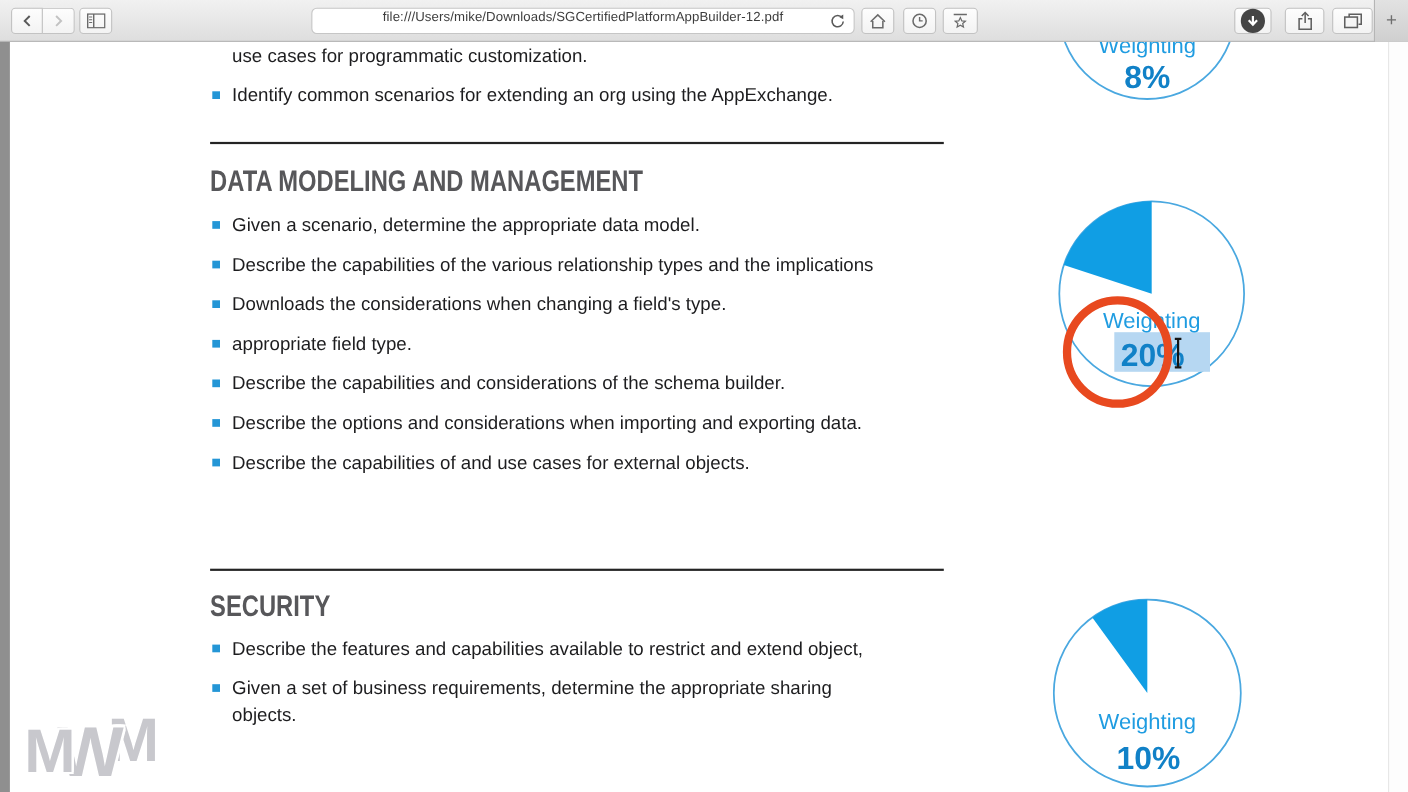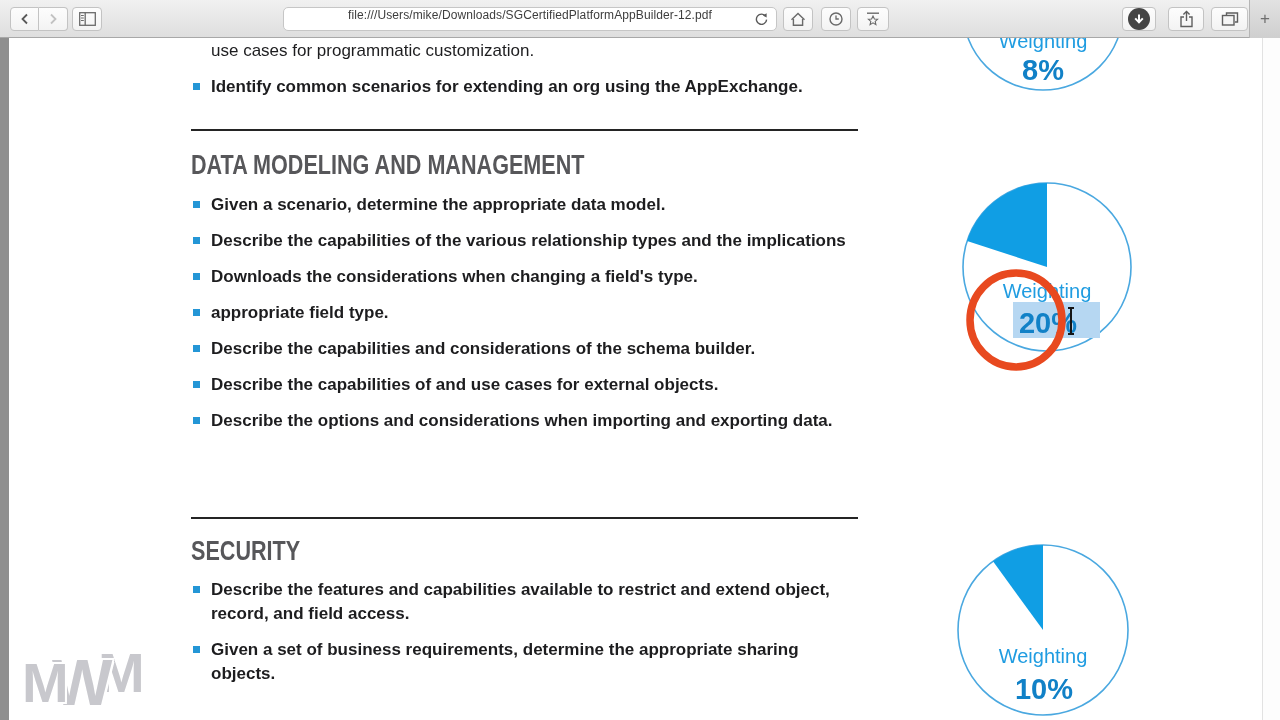--- a/index.html
+++ b/index.html
@@ -41,21 +41,21 @@
                  background:#8f8f8f; }
   .page-right-edge { position:absolute; left:1262px; top:38px; width:1px;
                      height:682px; background:#e2e2e2; }
   .scroll-track { position:absolute; left:1263px; top:38px; width:17px;
                   height:682px; background:#fdfdfd; }
 
   
   .doc-text { color:#1d1d1f; font-size:17px; line-height:24px; }
   .cont-line { position:absolute; left:211px; top:39px; width:690px; }
   .bullets { position:absolute; width:712px; }
-  .bullet { display:flex; margin-bottom:12px;font-weight:bold; }
+  .bullet { display:flex; margin-bottom:12px; }
   .bullet .marker { flex:0 0 auto; width:7px; height:7px; background:#2496d6;
                     margin:8px 11px 0 0; }
   .bullet .lines span { display:block; }
   .hr { position:absolute; left:191px; width:667px; height:2px; background:#242424; }
   .heading { position:absolute; left:191px; color:#57575a; font-weight:bold;
              font-size:27px; letter-spacing:0px; transform:scaleX(0.8);
              transform-origin:left center; white-space:nowrap; }
 
   
   .pie-svg { position:absolute; }
@@ -122,41 +122,40 @@
     </div>
     <div class="bullet">
       <span class="marker"></span>
       <div class="lines doc-text">
           <span>Describe the capabilities and considerations of the schema builder.</span>
         </div>
     </div>
     <div class="bullet">
       <span class="marker"></span>
       <div class="lines doc-text">
+          <span>Describe the options and considerations when importing and exporting data.</span>
+        </div>
+    </div>
+    <div class="bullet">
+      <span class="marker"></span>
+      <div class="lines doc-text">
           <span>Describe the capabilities of and use cases for external objects.</span>
         </div>
     </div>
-    <div class="bullet">
-      <span class="marker"></span>
-      <div class="lines doc-text">
-          <span>Describe the options and considerations when importing and exporting data.</span>
-        </div>
-    </div>
   </div>
 
   <div class="hr" style="top:517px;"></div>
 
   <div class="heading" style="top:536px;">SECURITY</div>
 
   <div class="bullets" style="left:193px; top:578px;">
     <div class="bullet">
       <span class="marker"></span>
       <div class="lines doc-text">
         <span>Describe the features and capabilities available to restrict and extend object,</span>
-        <span>record, and field access.</span>
       </div>
     </div>
     <div class="bullet">
       <span class="marker"></span>
       <div class="lines doc-text">
         <span>Given a set of business requirements, determine the appropriate sharing</span>
         <span>objects.</span>
       </div>
     </div>
   </div>

